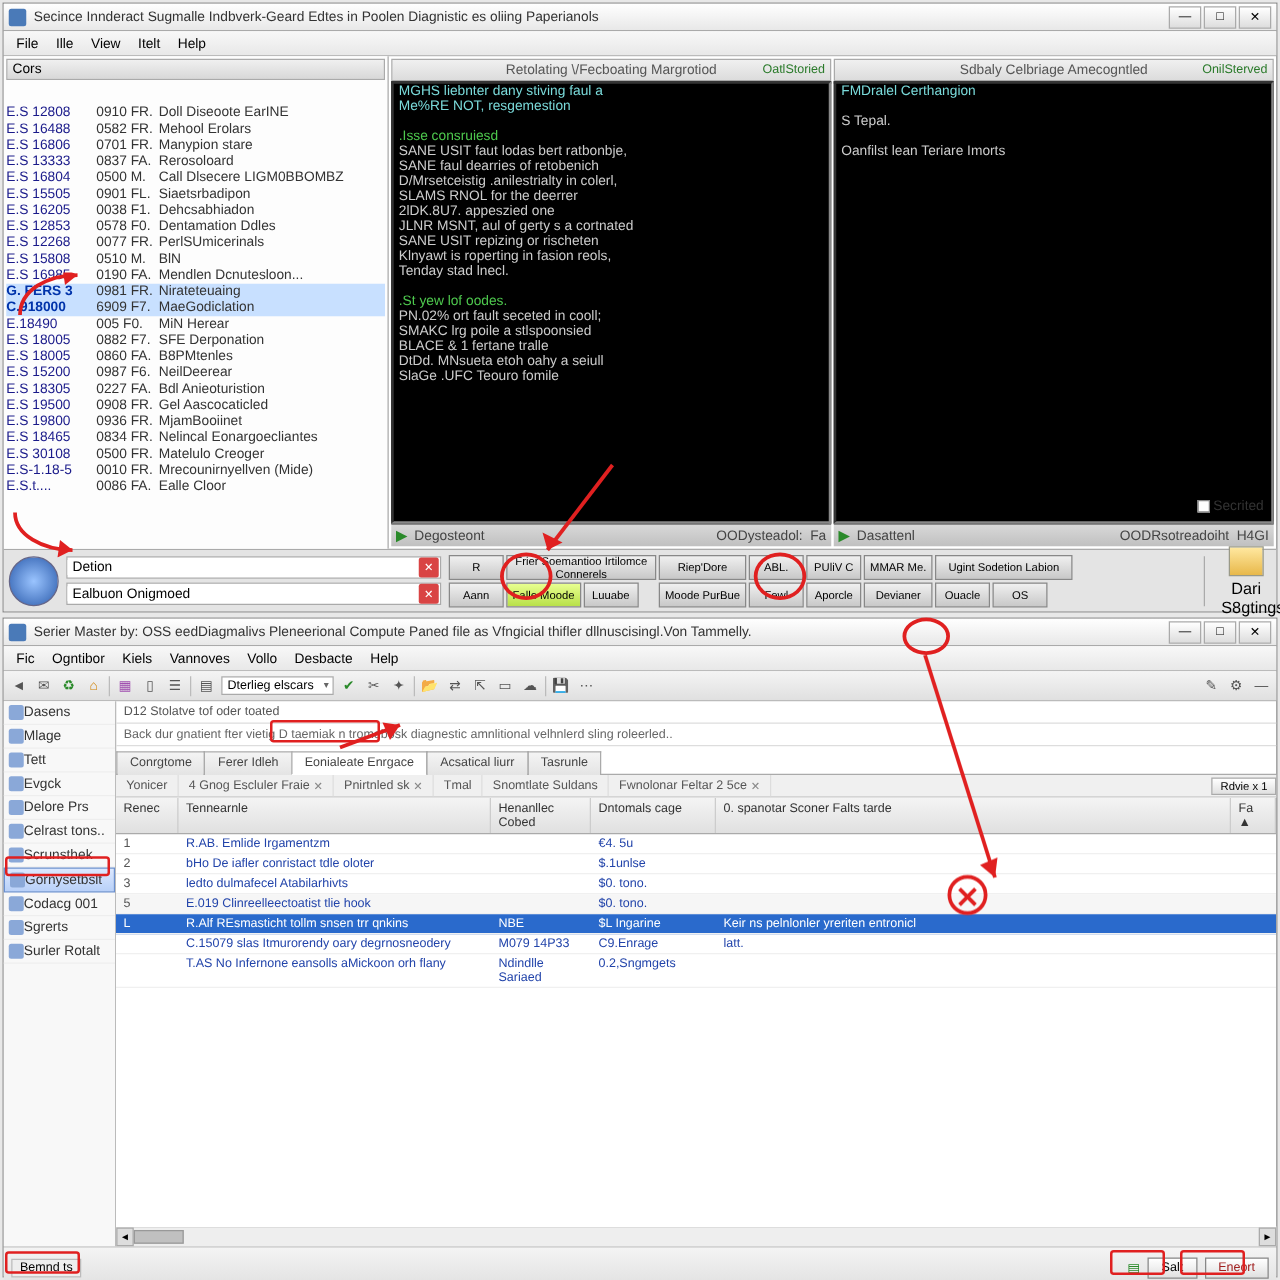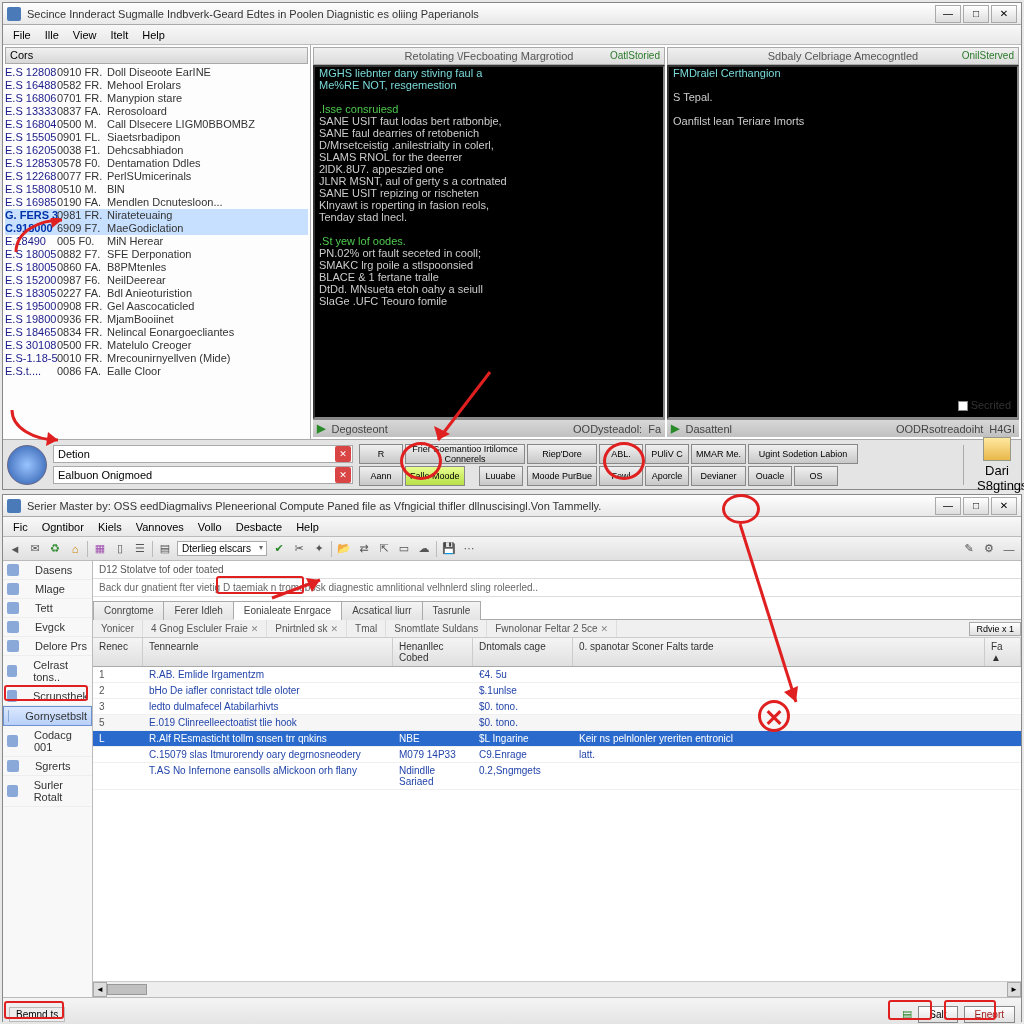--- a/index.html
+++ b/index.html
@@ -9,23 +9,23 @@
 .titlebar .ico{width:14px;height:14px;background:#4a7ab8;margin-right:6px;border-radius:2px}
 .titlebar .titletxt{flex:1;color:#333}
 .winbtns{display:flex;gap:2px}
 .winbtn{width:26px;height:18px;border:1px solid #aaa;background:linear-gradient(#fff,#ddd);display:flex;align-items:center;justify-content:center;font-size:10px}
 .menubar{display:flex;gap:2px;background:linear-gradient(#f8f8f8,#e8e8e8);border-bottom:1px solid #bbb;padding:2px 4px;height:20px}
 .menubar span{padding:2px 6px;cursor:default}
 
 #win1{left:2px;top:2px;right:2px;height:488px;width:1020px}
 #win1 .body{display:flex;height:calc(100% - 92px)}
 .loglist{width:308px;border-right:1px solid #aaa;background:#fdfdfd;overflow:hidden;font-family:Consolas,monospace;font-size:10px;line-height:13px;padding:2px}
-.loglist .hdr{background:linear-gradient(#f0f0f0,#d8d8d8);border:1px solid #aaa;padding:1px 4px;margin-bottom:2px}
+.loglist .hdr{background:linear-gradient(#f0f0f0,#d8d8d8);border:1px solid #aaa;padding:1px 4px;margin-bottom:20px}
 .loglist .row{white-space:nowrap;color:#333}
-.loglist .row .c1{color:#1a1a8a;display:inline-block;width:52px}
+.loglist .row .c1{color:#1a1a8a;display:inline-block;width:72px}
 .loglist .row .c2{display:inline-block;width:50px}
 .loglist .row.hl{background:#c8e0ff}
 .loglist .row.hl .c1{color:#0033aa;font-weight:bold}
 .terms{flex:1;display:flex;gap:2px;padding:2px}
 .term{flex:1;background:#000;border:2px inset #888;position:relative;font-family:Consolas,monospace;font-size:11px;color:#ccc;overflow:hidden}
 .termwrap{flex:1;display:flex;flex-direction:column}
 .termtitle{text-align:center;color:#555;font-size:11px;padding:2px;background:linear-gradient(#f0f0f0,#dcdcdc);border:1px solid #aaa;position:relative}
 .termtitle .corner{position:absolute;right:4px;top:2px;color:#2a7a2a;font-size:10px}
 .term .ln{padding:0 4px;white-space:pre}
 .term .gr{color:#4ec94e}
@@ -48,21 +48,21 @@
 .seclabel .sqr{display:inline-block;width:10px;height:10px;border:1px solid #888;background:#fff;vertical-align:middle;margin-right:3px}
 
 #win2{left:2px;top:494px;width:1020px;height:528px}
 .toolbar{display:flex;align-items:center;gap:4px;background:linear-gradient(#f4f4f4,#e0e0e0);border-bottom:1px solid #bbb;padding:2px 4px;height:24px}
 .toolbar .tb{width:16px;height:16px;display:flex;align-items:center;justify-content:center;font-size:11px;color:#555}
 .toolbar .sep{width:1px;height:16px;background:#bbb}
 .toolbar .combo{border:1px solid #aaa;background:#fff;padding:1px 14px 1px 4px;position:relative;font-size:10px;min-width:90px}
 .toolbar .combo::after{content:"▾";position:absolute;right:3px;top:1px;font-size:8px;color:#666}
 #win2 .body2{display:flex;height:calc(100% - 90px)}
 .sidenav{width:90px;border-right:1px solid #bbb;background:#f8f8f8}
-.sidenav .it{display:flex;align-items:center;gap:16px;padding:3px 4px;border-bottom:1px solid #eee;font-size:10px;color:#333}
+.sidenav .it{display:flex;align-items:center;gap:0;padding:3px 4px;border-bottom:1px solid #eee;font-size:10px;color:#333}
 .sidenav .it .sico{width:12px;height:12px;background:#8aa8d8;border-radius:2px}
 .sidenav .it.sel{background:linear-gradient(#dce8ff,#b8d0f8);border:1px solid #6a90d0}
 .mainpane{flex:1;display:flex;flex-direction:column}
 .crumb{padding:3px 6px;color:#555;border-bottom:1px solid #ddd;font-size:10px}
 .desc{padding:3px 6px;color:#666;font-size:10px;border-bottom:1px solid #ddd}
 .tabs{display:flex;border-bottom:1px solid #aaa;margin-top:3px}
 .tabs .tab{padding:3px 10px;border:1px solid #aaa;border-bottom:none;background:linear-gradient(#f4f4f4,#e4e4e4);margin-right:-1px;font-size:10px;color:#444;position:relative;top:1px}
 .tabs .tab.act{background:#fff;border-bottom:1px solid #fff}
 .subtabs{display:flex;background:#f0f0f0;border-bottom:1px solid #ccc;align-items:center}
 .subtabs .stab{padding:3px 8px;font-size:10px;color:#555;border-right:1px solid #ddd;display:flex;align-items:center;gap:3px}
@@ -217,21 +217,21 @@
           <div class="xb">✕</div>
         </div>
     </div>
     <div class="btngrid">
       <div class="btncol">
           <div class="gbtn">R</div>
           <div class="gbtn">Aann</div>
         </div>
       <div class="btncol">
           <div class="gbtn" style="width:120px">Frier Soemantioo Irtilomce Connerels</div>
-          <div style="display:flex;gap:14px">
+          <div style="display:flex;gap:2px">
             <div class="gbtn lime">Falle Moode</div>
             <div class="gbtn">Luuabe</div>
           </div>
         </div>
       <div class="btncol">
           <div class="gbtn">Riep'Dore</div>
           <div class="gbtn">Moode PurBue</div>
         </div>
       <div class="btncol">
           <div class="gbtn">ABL.</div>

